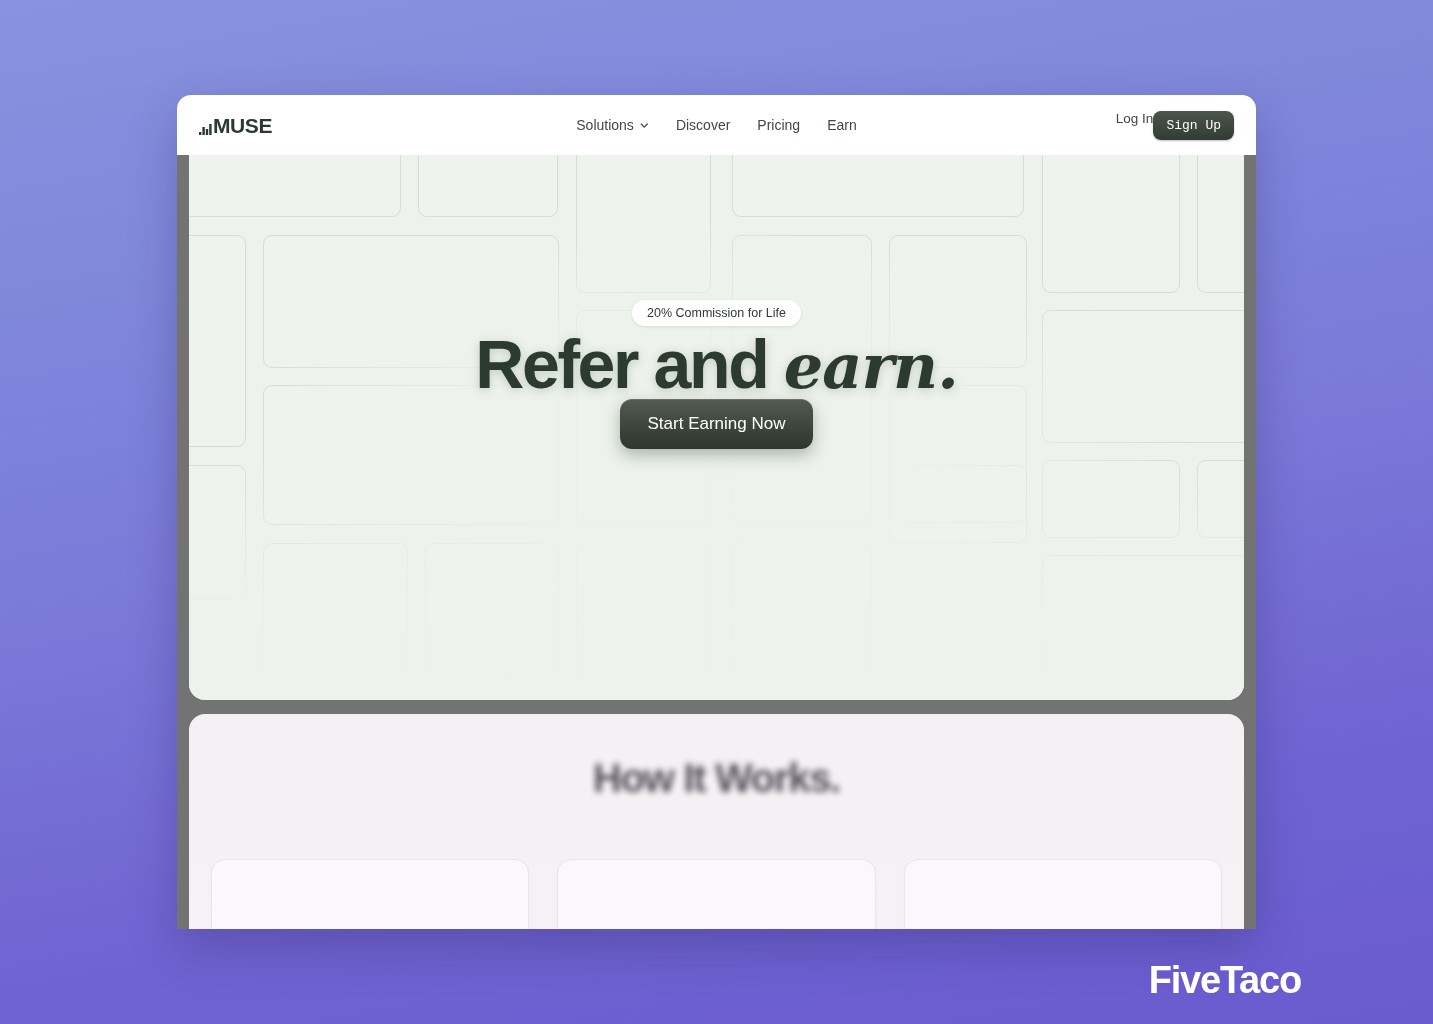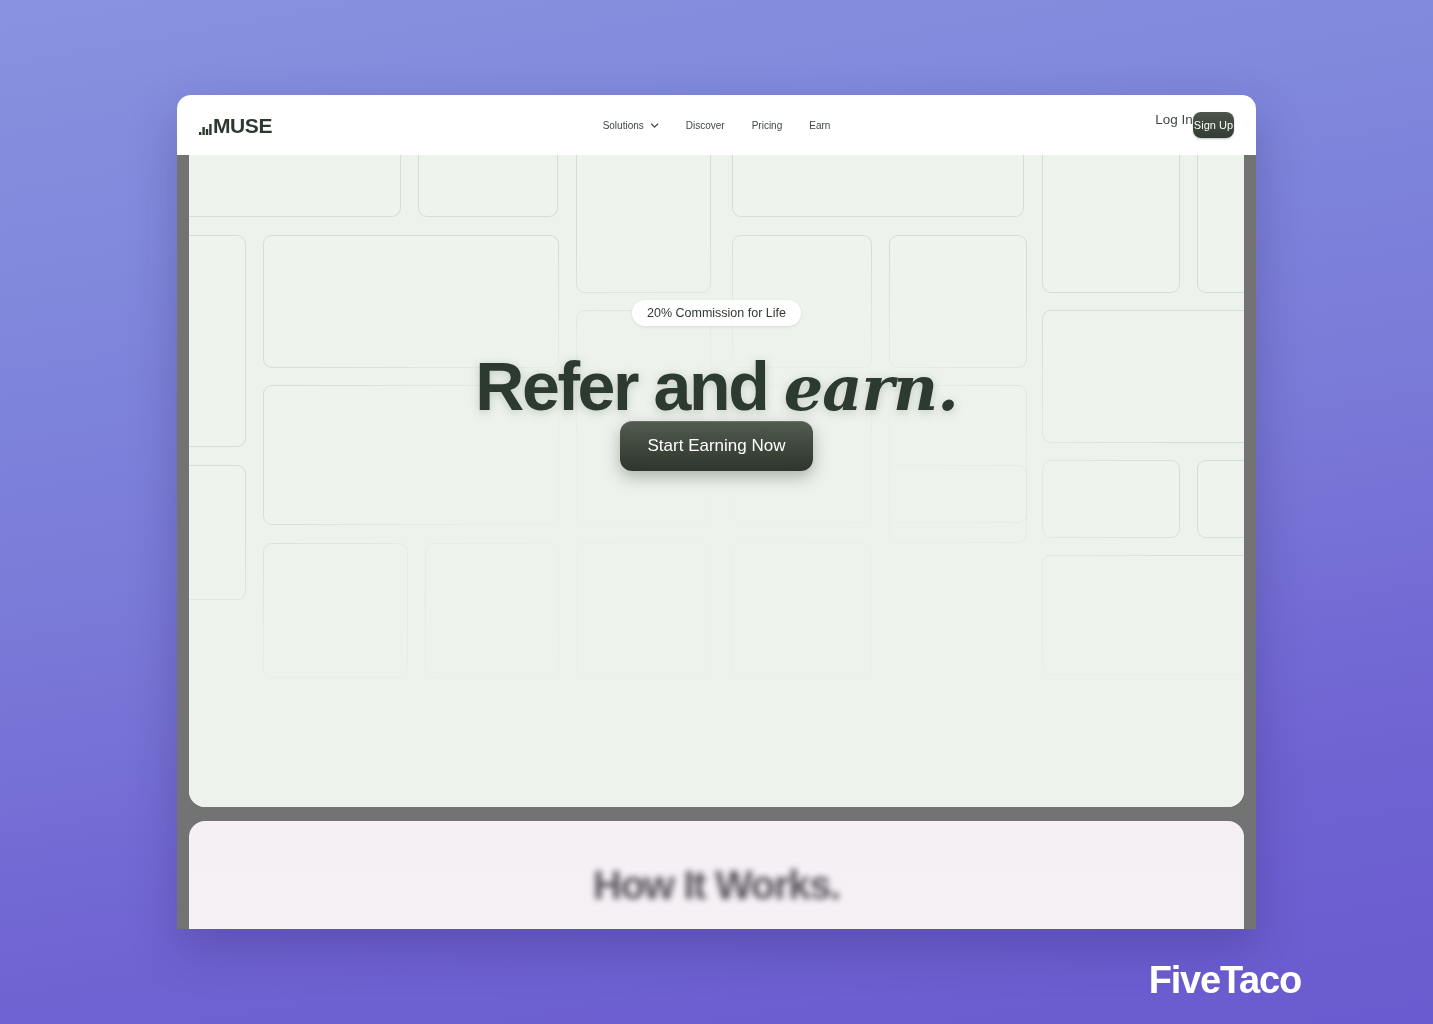--- a/index.html
+++ b/index.html
@@ -60,21 +60,21 @@
 
   .nav-center {
     position: absolute;
     left: 50%;
     transform: translateX(-50%);
     display: flex;
     align-items: center;
     gap: 27px;
   }
   .nav-link {
-    font-size: 10px;
+    font-size: 14px;
     color: #40474a;
     text-decoration: none;
     white-space: nowrap;
     display: flex;
     align-items: center;
     gap: 6px;
     cursor: pointer;
   }
   .chev {
     display: inline-block;
@@ -86,37 +86,37 @@
     margin-left: auto;
     display: flex;
   }
   .login-link {
     font-size: 13.5px;
     color: #40474a;
     text-decoration: none;
     cursor: pointer;
   }
   .signup-btn {
-    font-size: 11px;
+    font-size: 13px;
     font-weight: 500;
     color: #ffffff;
     background: linear-gradient(180deg, #4a554b 0%, #333c34 100%);
     border: none;
     border-radius: 8px;
-    padding: 7px 1px;
+    padding: 7px 13px;
     cursor: pointer;
-    font-family: Liberation Sans, sans-serif;
+    font-family: Liberation Mono, monospace;
     box-shadow: 0 1px 2px rgba(0,0,0,.25);
   }
 
   
   .hero {
     position: relative;
     margin: 0 12px;
-    height: 652px;
+    height: 545px;
     background: #edf2ec;
     border-radius: 0 0 16px 16px;
     overflow: hidden;
   }
   .grid-layer {
     position: absolute;
     inset: 0;
     pointer-events: none;
   }
   .gbox {
@@ -147,21 +147,21 @@
     background: #ffffff;
     border-radius: 999px;
     padding: 6px 15px;
     font-size: 12.5px;
     font-weight: 500;
     color: #2f3a31;
     box-shadow: 0 1px 3px rgba(60,70,60,.12);
     white-space: nowrap;
   }
   .headline {
-    margin-top: 26px;
+    margin-top: 4px;
     font-size: 68px;
     font-weight: 700;
     letter-spacing: -2.4px;
     color: #2d3a30;
     line-height: 1.02;
     white-space: nowrap;
     text-shadow: 0 2px 10px rgba(140,155,140,.45);
   }
   .headline .script {
     font-family: "DejaVu Serif", serif;

